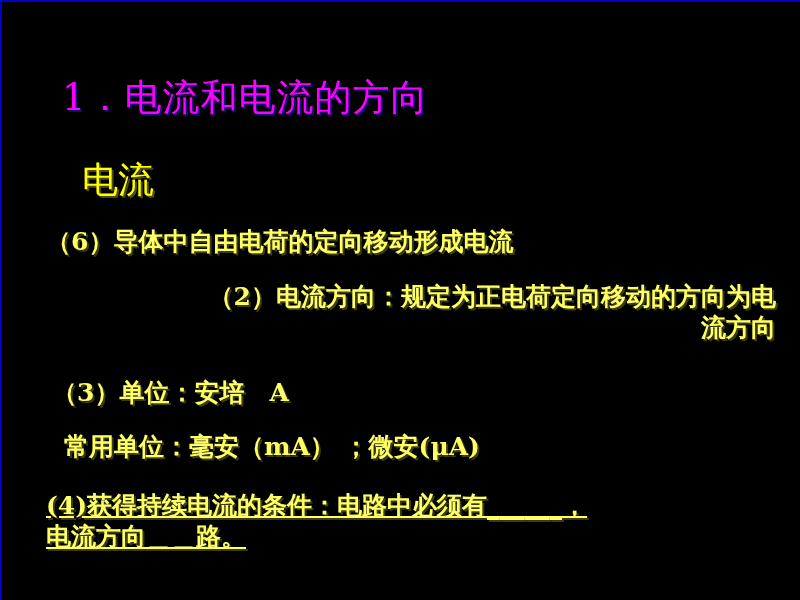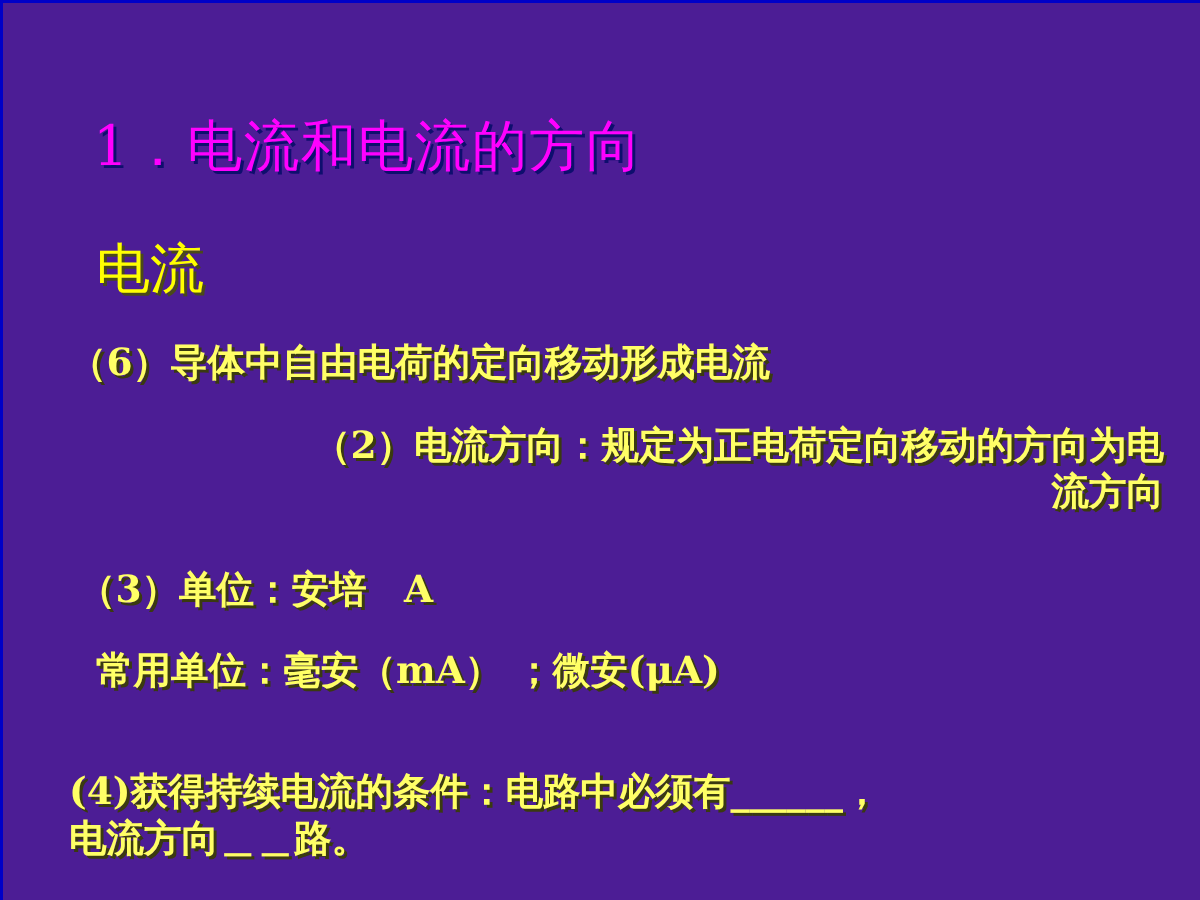--- a/index.html
+++ b/index.html
@@ -12,21 +12,21 @@
     background: #0000ff;
     font-family: "DejaVu Sans", sans-serif;
     overflow: hidden;
   }
 
   
   #slide {
     position: relative;
     width: 800px;
     height: 600px;
-    background: #4c1d95;
+    background: #000000;
     box-sizing: border-box;
     border-left: 2px solid #0000c8;
     border-top: 2px solid #0000c8;
   }
 
   
   #slide-title {
     position: absolute;
     left: 60px;
     top: 76px;
@@ -35,21 +35,21 @@
     font-size: 37px;
     line-height: 1.1;
     letter-spacing: 1px;
     white-space: nowrap;
     text-shadow: 2px 2px 0 #0e0e6e;
   }
 
   
   #sub-heading {
     position: absolute;
-    left: 62px;
+    left: 80px;
     top: 158px;
     color: #ffff00;
     font-family: "DejaVu Serif", "Liberation Serif", serif;
     font-size: 36px;
     line-height: 1.1;
     white-space: nowrap;
     text-shadow: 2px 2px 0 #4a4a18;
   }
 
   
@@ -61,21 +61,21 @@
     font-size: 25px;
     line-height: 1.22;
     text-shadow: 2px 2px 0 #3a3a10;
     letter-spacing: 0px;
   }
 
   #line-1 { left: 44px;  top: 225px; width: 720px; }
   #line-2 { left: 44px;  top: 280px; width: 730px; text-align: right; }
   #line-3 { left: 50px;  top: 376px; width: 700px; }
   #line-4 { left: 62px;  top: 430px; width: 700px; }
-  #line-5 { left: 44px;  top: 511px; width: 740px; }
+  #line-5 { left: 44px;  top: 489px; width: 740px; text-decoration: underline; }
 
   .wrap-indent { display: block; }
 
   
 </style>
 </head>
 <body>
 
 <div id="slide">
 

